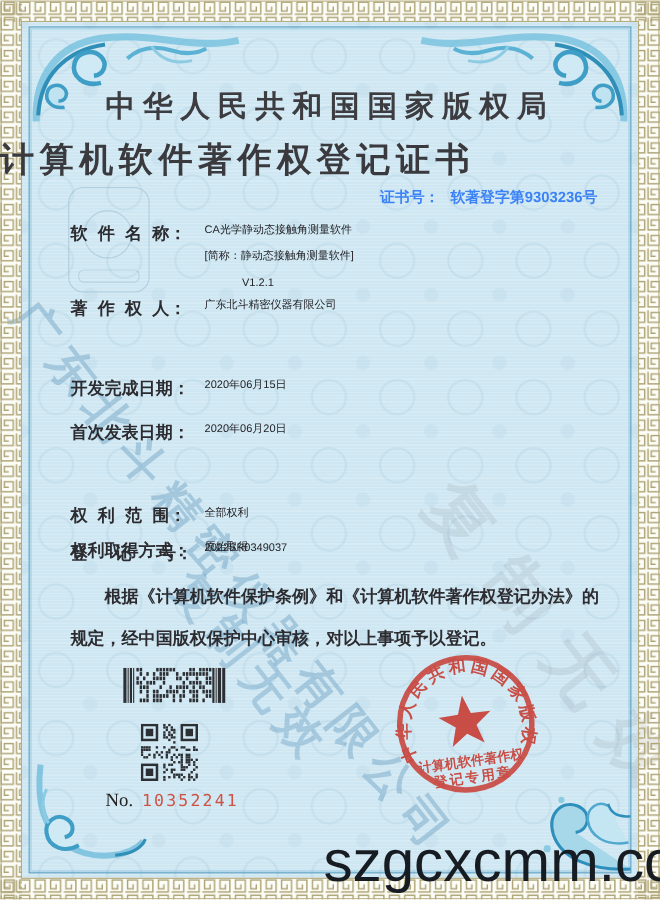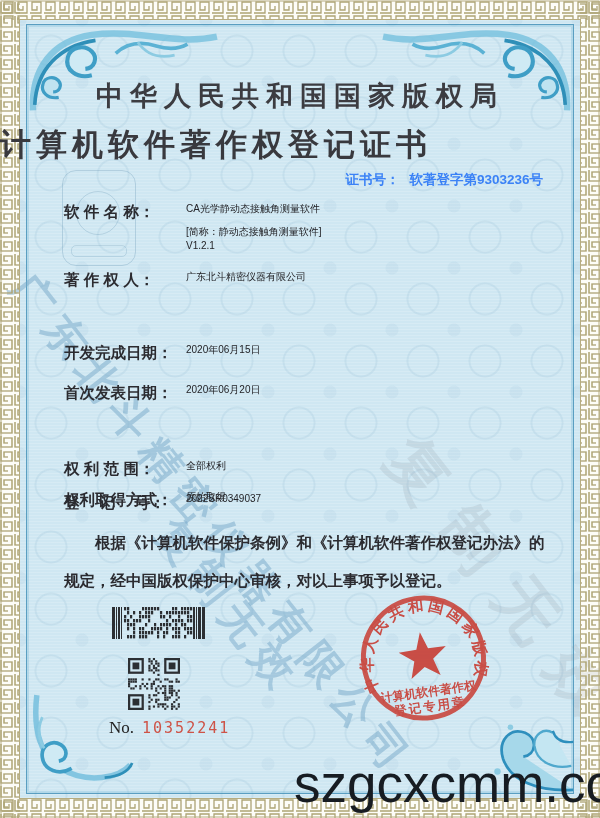--- a/index.html
+++ b/index.html
@@ -18,34 +18,34 @@
   svg{display:block}
   .abs{position:absolute;}
   
   .authority{left:0;top:78px;width:100%;text-align:center;font-family:"Liberation Serif","DejaVu Serif",serif;
              font-size:27px;font-weight:700;letter-spacing:7px;color:#3c3c41;z-index:5;}
   .title{left:0;top:124px;width:100%;font-family:"Liberation Serif","DejaVu Serif",serif;
          font-size:31px;font-weight:700;letter-spacing:5px;color:#39393e;z-index:5;}
   .certno{right:57px;top:171px;font-size:13.5px;font-weight:700;color:#3b82f6;z-index:5;}
   .certno .lab{margin-right:10px;}
   
-  .flabel{left:64px;font-size:15.5px;font-weight:700;color:#2b2b30;z-index:5;white-space:pre;}
+  .flabel{left:64px;font-size:15.5px;font-weight:700;color:#2b2b30;z-index:5;white-space:pre;font-family:Liberation Mono, monospace;}
   .fvalue{left:186px;font-size:10px;font-weight:400;color:#232327;z-index:5;white-space:pre;}
-  .r-name{top:202px;} .r-name2{top:225px;} .r-name3{top:240px;}
+  .r-name{top:202px;} .r-name2{top:225px;} .r-name3{top:252px;margin-left:34px;}
   .r-owner{top:270px;}
   .r-dev{top:343px;} .r-pub{top:383px;} .r-met{top:446px;margin-top:44px;} .r-scope{top:459px;} .r-reg{top:493px;}
   
   .statement{left:64px;top:524px;width:482px;font-family:"Liberation Serif","DejaVu Serif",serif;
              font-size:15.5px;font-weight:600;color:#2b2b30;line-height:38px;z-index:5;}
   .statement .l1{display:block;text-indent:2em;white-space:nowrap;}
   .statement .l2{display:block;white-space:nowrap;}
   
   .barcode{left:112px;top:607px;z-index:5;}
   .qrcode{left:128px;top:658px;z-index:5;}
-  .serial{left:109px;top:718px;z-index:5;font-size:16px;color:#222;}
+  .serial{left:96px;top:718px;z-index:5;font-size:16px;color:#222;}
   .serial .no{font-family:"Liberation Serif","DejaVu Serif",serif;font-size:17px;}
   .serial .num{color:#ce5347;font-family:"DejaVu Sans Mono",monospace;font-size:15px;letter-spacing:2px;margin-left:8px;}
   
   .seal{left:354px;top:592px;z-index:6;transform:rotate(-8deg);opacity:.92;}
   .issue-date{left:366px;top:730px;font-size:17px;font-weight:700;color:#26262b;z-index:6;letter-spacing:1px;}
   
   .wm{z-index:2;font-family:"Liberation Serif","DejaVu Serif",serif;font-weight:700;white-space:nowrap;
       transform-origin:0 0;pointer-events:none;}
   .wm-company{left:42px;top:262px;font-size:42px;letter-spacing:10px;color:rgba(118,168,200,.5);transform:rotate(52deg);}
   .wm-copy{left:186px;top:508px;font-size:42px;letter-spacing:10px;color:rgba(118,168,200,.48);transform:rotate(52deg);}

